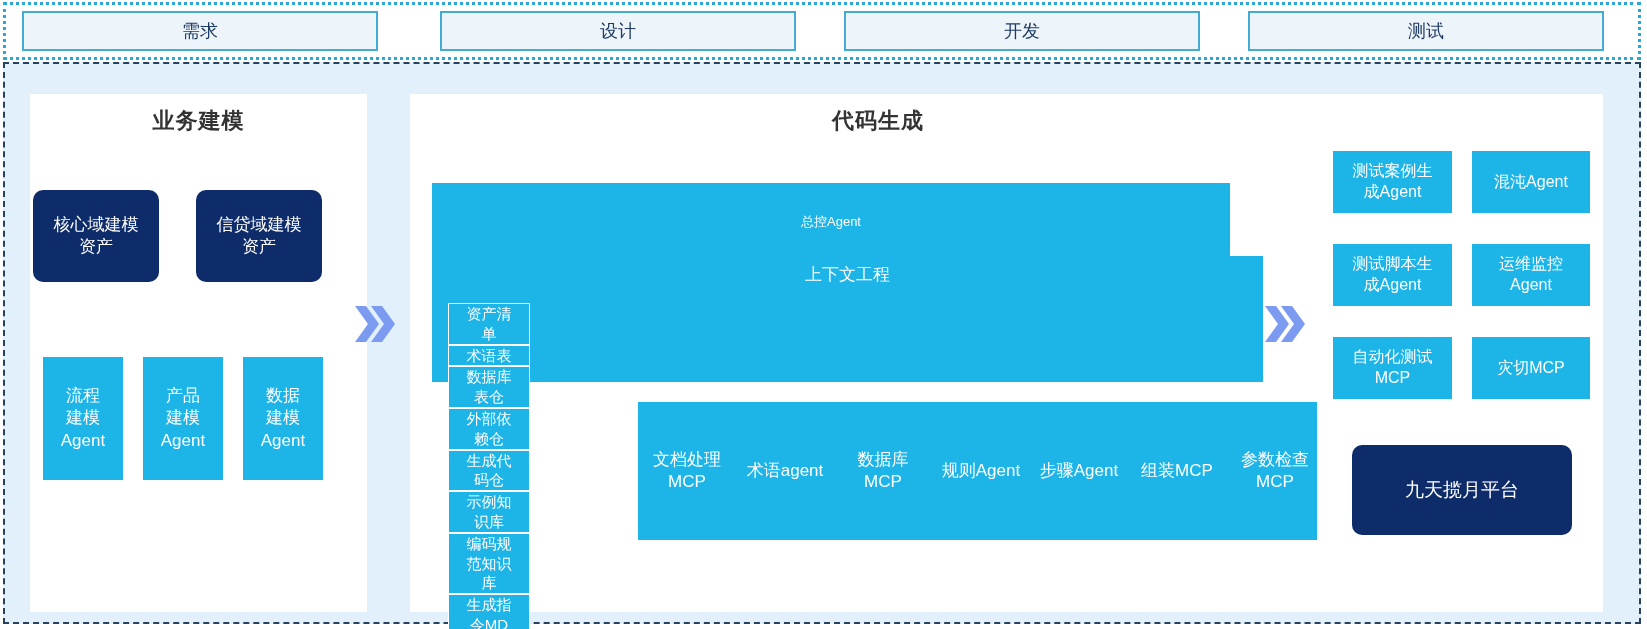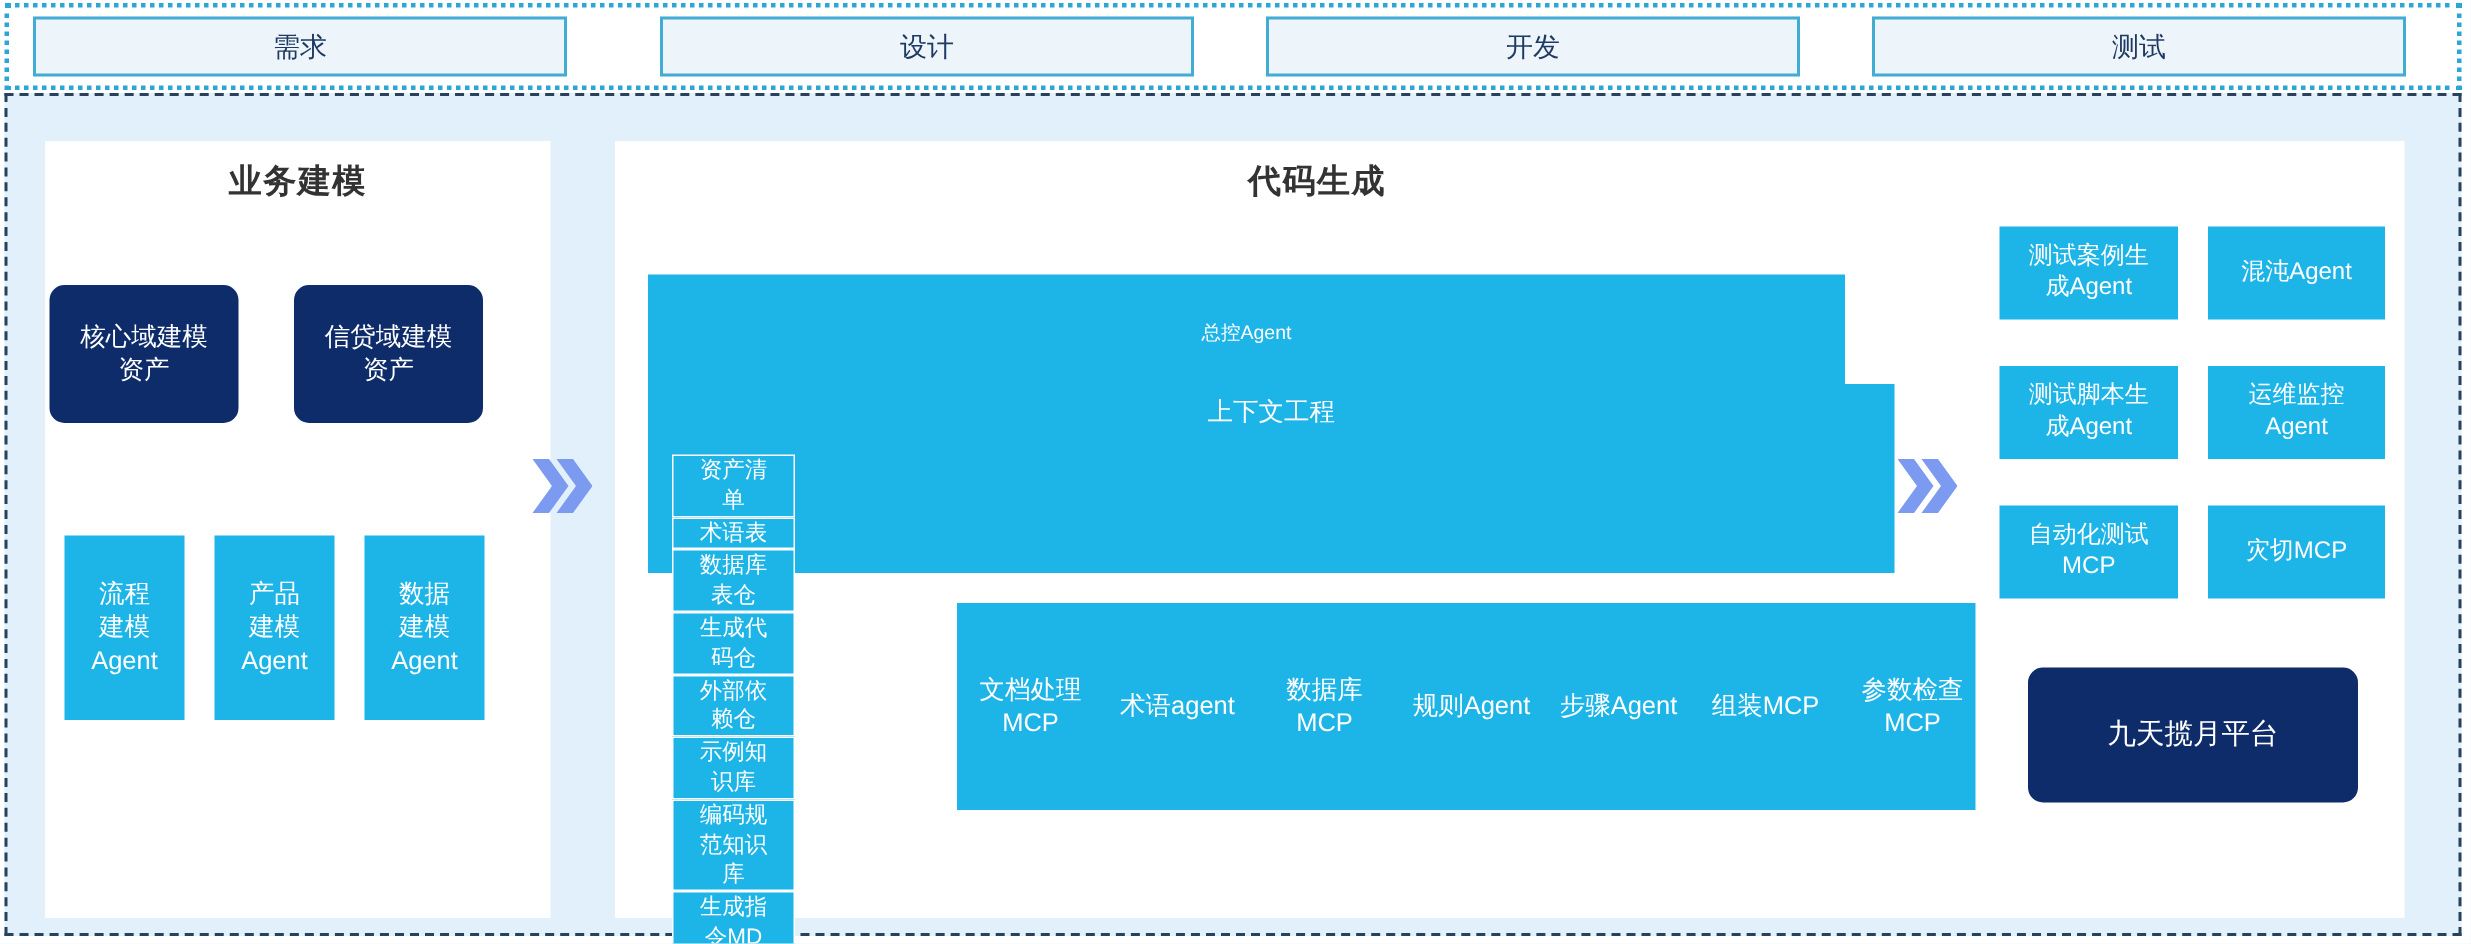--- a/index.html
+++ b/index.html
@@ -135,24 +135,24 @@
     <div class="box cyan master-bar">总控Agent</div>
 
     <div class="context-panel">
       <div class="context-title">上下文工程</div>
       <div class="context-row">
         <div class="context-box">资产清
 单</div>
         <div class="context-box">术语表</div>
         <div class="context-box">数据库
 表仓</div>
+        <div class="context-box">外部依
+赖仓</div>
         <div class="context-box">生成代
 码仓</div>
-        <div class="context-box">外部依
-赖仓</div>
         <div class="context-box">示例知
 识库</div>
         <div class="context-box">编码规
 范知识
 库</div>
         <div class="context-box">生成指
 令MD</div>
       </div>
     </div>
 

